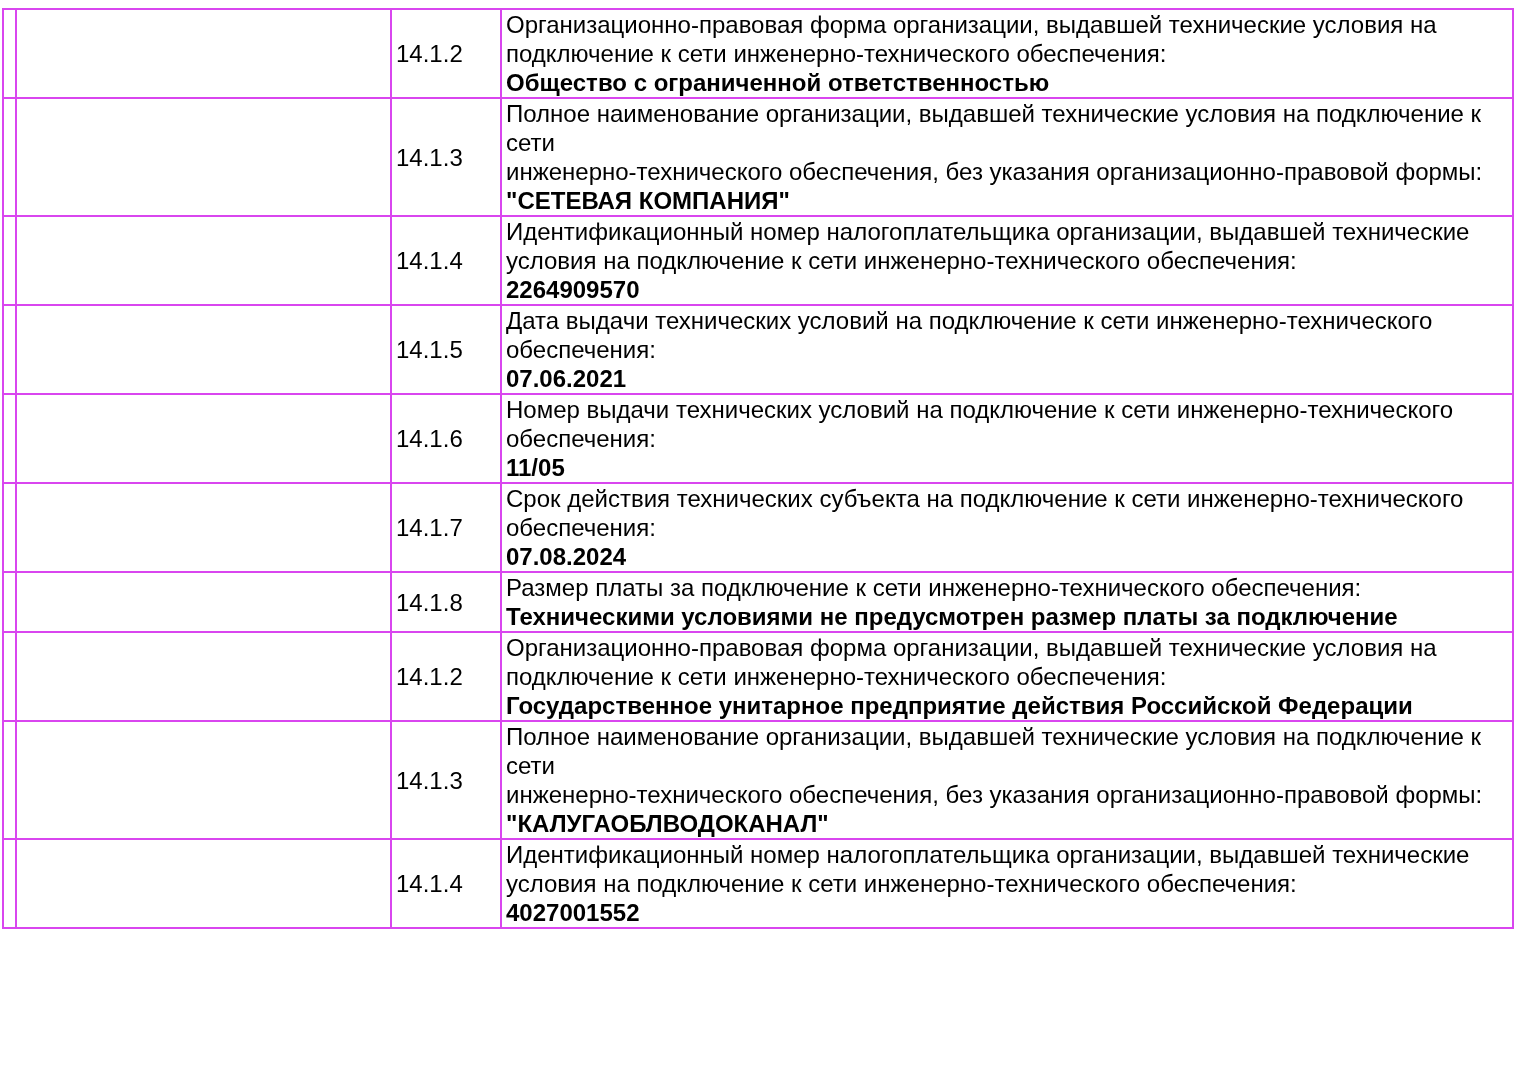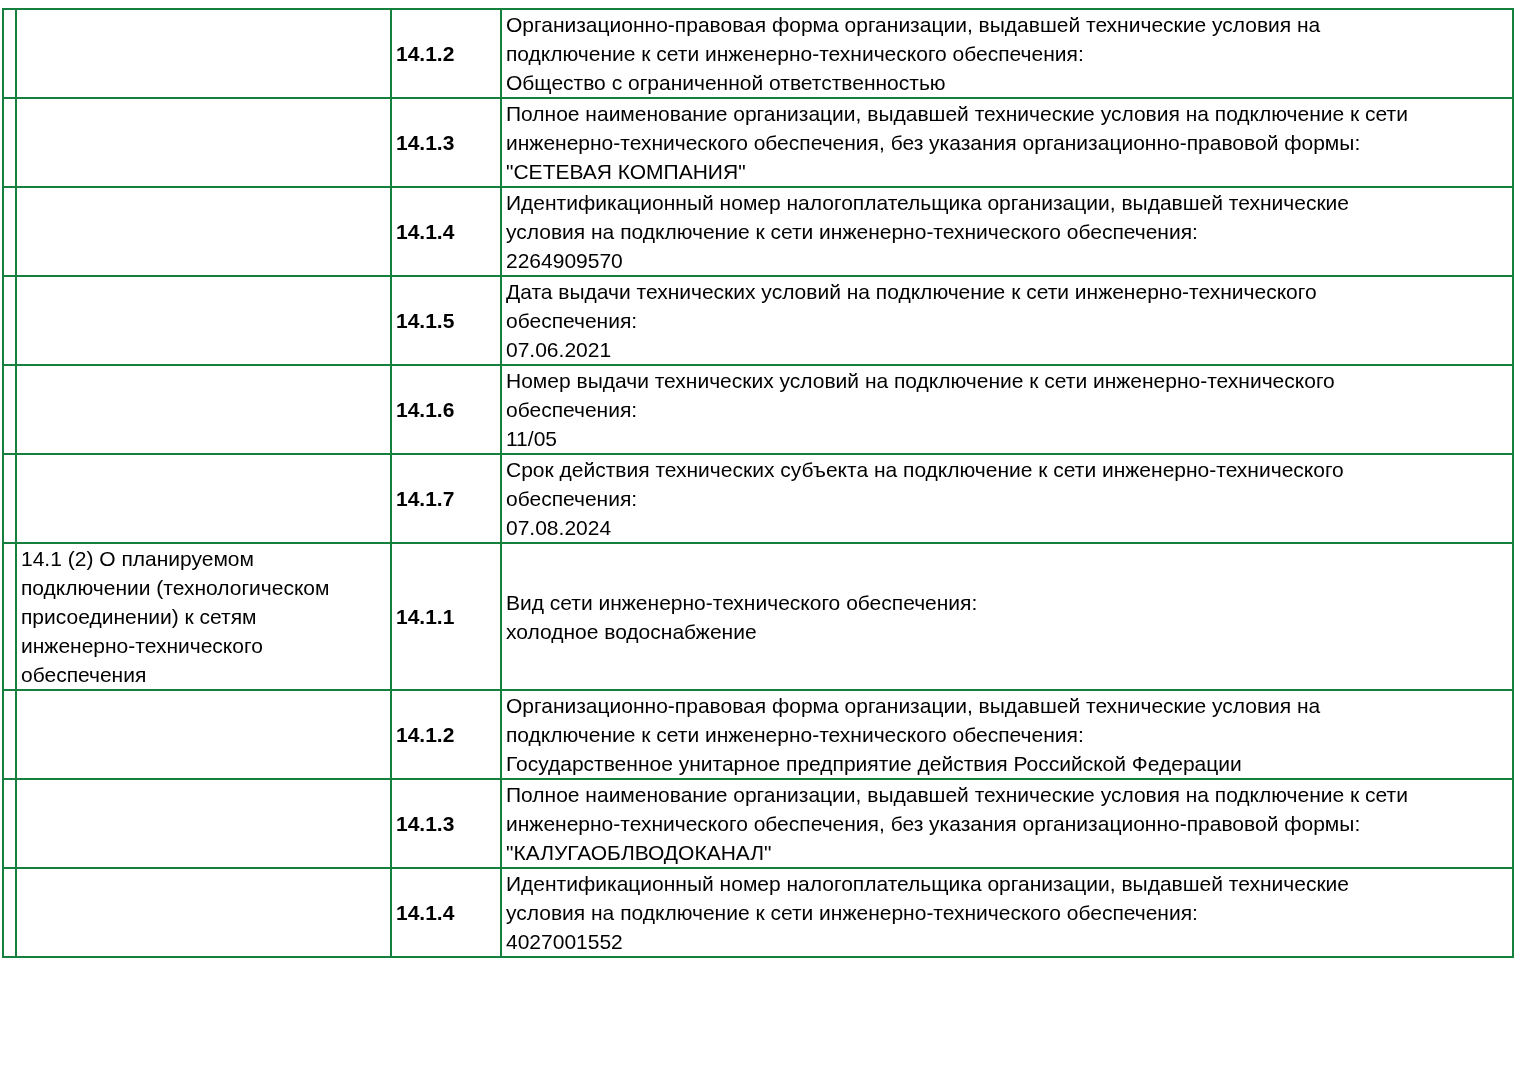--- a/index.html
+++ b/index.html
@@ -17,52 +17,51 @@
   }
   table.decl-table {
     position: absolute;
     left: 2px;
     top: 8px;
     border-collapse: collapse;
     table-layout: fixed;
     width: 1510px;
   }
   table.decl-table td {
-    border: 2px solid #15803d;
-    font-size: 21px;
+    border: 2px solid #d946ef;
+    font-size: 24px;
     line-height: 29px;
     vertical-align: middle;
     padding: 0 4px;
     overflow: hidden;
   }
   td.gutter {
     border-top: none;
     border-left: none;
     border-bottom: 2px solid #000000;
     padding: 0;
   }
   td.section-cell {
     vertical-align: top;
     white-space: pre-line;
     padding: 0 6px 0 5px;
   }
   td.code-cell {
     padding: 0 4px 0 6px;
-    font-weight: bold;
   }
   td.content-cell {
     padding: 0 6px 0 4px;
   }
   .row-description {
     white-space: pre-line;
     font-weight: normal;
   }
   .row-value {
     white-space: pre-line;
-    font-weight: normal;
+    font-weight: bold;
   }
 </style>
 </head>
 <body>
 
 <table class="decl-table">
   <colgroup>
     <col style="width:13px">
     <col style="width:375px">
     <col style="width:110px">
@@ -128,34 +127,30 @@
     <td class="gutter"></td>
     <td class="section-cell"></td>
     <td class="code-cell">14.1.7</td>
     <td class="content-cell">
       <div class="row-description">Срок действия технических субъекта на подключение к сети инженерно-технического
 обеспечения:</div>
       <div class="row-value">07.08.2024</div>
     </td>
   </tr>
 
-
   <tr>
     <td class="gutter"></td>
-    <td class="section-cell">14.1 (2) О планируемом
-подключении (технологическом
-присоединении) к сетям
-инженерно-технического
-обеспечения</td>
-    <td class="code-cell">14.1.1</td>
+    <td class="section-cell"></td>
+    <td class="code-cell">14.1.8</td>
     <td class="content-cell">
-      <div class="row-description">Вид сети инженерно-технического обеспечения:</div>
-      <div class="row-value">холодное водоснабжение</div>
+      <div class="row-description">Размер платы за подключение к сети инженерно-технического обеспечения:</div>
+      <div class="row-value">Техническими условиями не предусмотрен размер платы за подключение</div>
     </td>
   </tr>
+
 
   <tr>
     <td class="gutter"></td>
     <td class="section-cell"></td>
     <td class="code-cell">14.1.2</td>
     <td class="content-cell">
       <div class="row-description">Организационно-правовая форма организации, выдавшей технические условия на
 подключение к сети инженерно-технического обеспечения:</div>
       <div class="row-value">Государственное унитарное предприятие действия Российской Федерации</div>
     </td>

